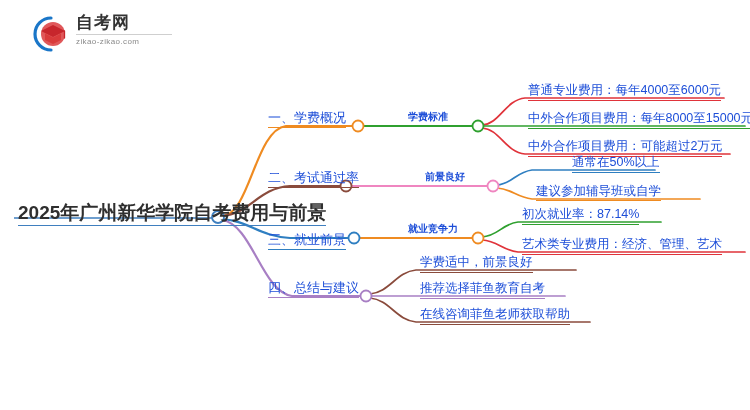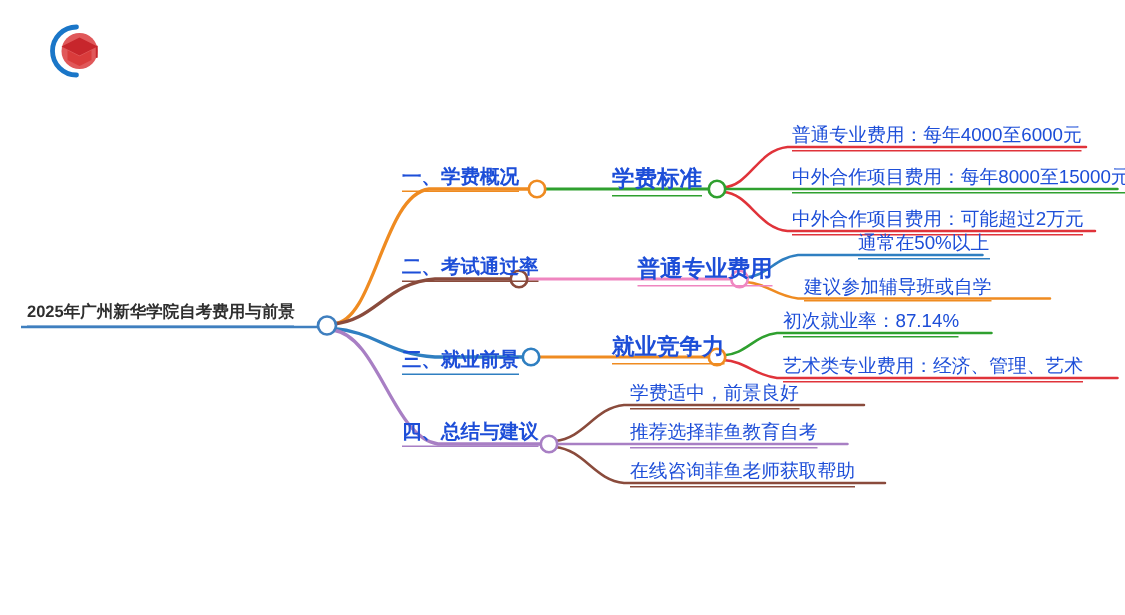--- a/index.html
+++ b/index.html
@@ -66,50 +66,55 @@
   }
 
   
   .node {
     position: absolute;
     white-space: nowrap;
     color: #1d4ed8;
     line-height: 1;
   }
   .node-root {
-    font-size: 11px;
+    font-size: 19px;
     font-weight: bold;
     color: #2f2f2f;
     text-align: right;
   }
   .node-l1 {
     font-size: 13px;
-    font-weight: bold;
+    font-weight: normal;
   }
   .node-l2 {
-    font-size: 15px;
+    font-size: 10px;
     font-weight: bold;
   }
   .node-l3 {
     font-size: 12.5px;
   }
 </style>
 </head>
 <body>
 
 <div class="logo-wrap">
   <div class="logo-mark">
     <svg width="42" height="40" viewBox="0 0 42 40">
       <path d="M23 4 A16 16 0 1 0 23 36" fill="none" stroke="#1a76c8" stroke-width="3.2" stroke-linecap="round"></path>
       <circle cx="25" cy="20" r="12" fill="#e0585a"></circle>
       <path d="M13 17 L25 11 L37 17 L25 23 Z" fill="#c7262c"></path>
       <path d="M17 19.5 L17 26 L25 30 L33 26 L33 19.5 L25 23.5 Z" fill="#d93b3b"></path>
       <path d="M36.5 17 L36.5 24" stroke="#c7262c" stroke-width="1.3" stroke-linecap="round" fill="none"></path>
     </svg>
   </div>
+  <div class="logo-text">
+    <div class="logo-title">自考网</div>
+    <div class="logo-rule"></div>
+    <div class="logo-sub">zikao-zikao.com</div>
+  </div>
 </div>
 
 <svg id="canvas">
 
   <line id="root-underline" x1="14" y1="218" x2="216" y2="218" stroke="#3f7fbf" stroke-width="1.6"></line>
 
   <path id="b0-curve" d="M222,216 C250,215 255,130 286,126 L358,126" fill="none" stroke="#ef8b21" stroke-width="2.2" stroke-linecap="round"></path>
   <path id="b1-curve" d="M222,216 C250,214 258,188 290,186 L344,186" fill="none" stroke="#8a4b3c" stroke-width="2.2" stroke-linecap="round"></path>
   <path id="b2-curve" d="M222,219 C250,221 258,236 290,238 L352,238" fill="none" stroke="#2f7fc1" stroke-width="2.2" stroke-linecap="round"></path>
   <path id="b3-curve" d="M222,220 C252,224 262,292 292,296 L364,296" fill="none" stroke="#a87fc4" stroke-width="2.2" stroke-linecap="round"></path>
@@ -159,21 +164,21 @@
   <span>中外合作项目费用：每年8000至15000元</span>
 </div>
 <div class="node node-l3" style="left: 528px; top: 140px; border-bottom: 1.6px solid rgb(224, 51, 58); padding-bottom: 3px;">
   <span>中外合作项目费用：可能超过2万元</span>
 </div>
 
 <div class="node node-l1" style="left: 268px; top: 171px; border-bottom: 1.6px solid rgb(138, 75, 60); padding-bottom: 3px; text-align: center;">
   <span>二、考试通过率</span>
 </div>
 <div class="node node-l2" style="left: 425px; top: 172px; border-bottom: 1.6px solid rgb(239, 134, 192); padding-bottom: 3px;">
-  <span>普通专业费用</span>
+  <span>前景良好</span>
 </div>
 <div class="node node-l3" style="left: 536px; top: 156px; border-bottom: 1.6px solid rgb(47, 127, 193); padding-bottom: 3px; margin-left: 36px;">
   <span>通常在50%以上</span>
 </div>
 <div class="node node-l3" style="left: 536px; top: 185px; border-bottom: 1.6px solid rgb(239, 139, 33); padding-bottom: 2px;">
   <span>建议参加辅导班或自学</span>
 </div>
 
 <div class="node node-l1" style="left: 268px; top: 223px; border-bottom: 1.6px solid rgb(47, 127, 193); padding-bottom: 3px; margin-top: 10px;">
   <span>三、就业前景</span>

